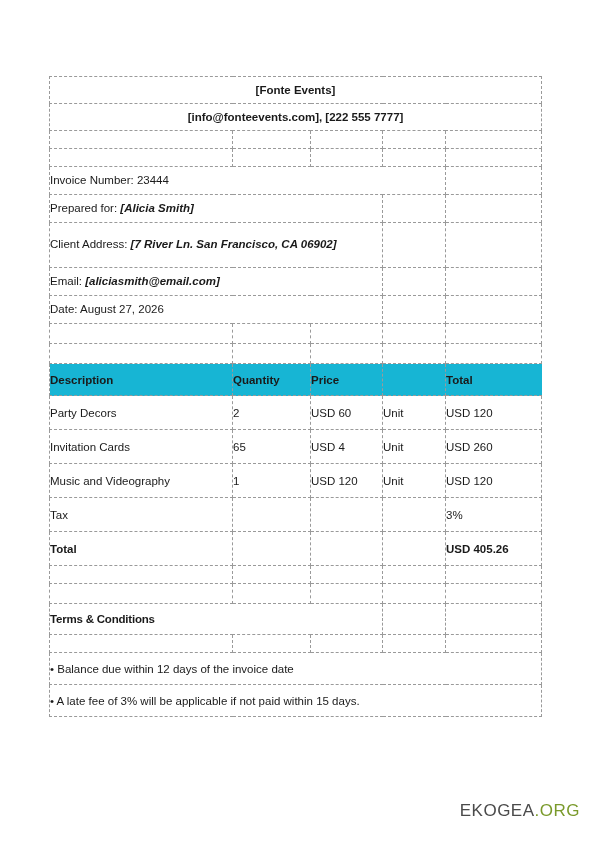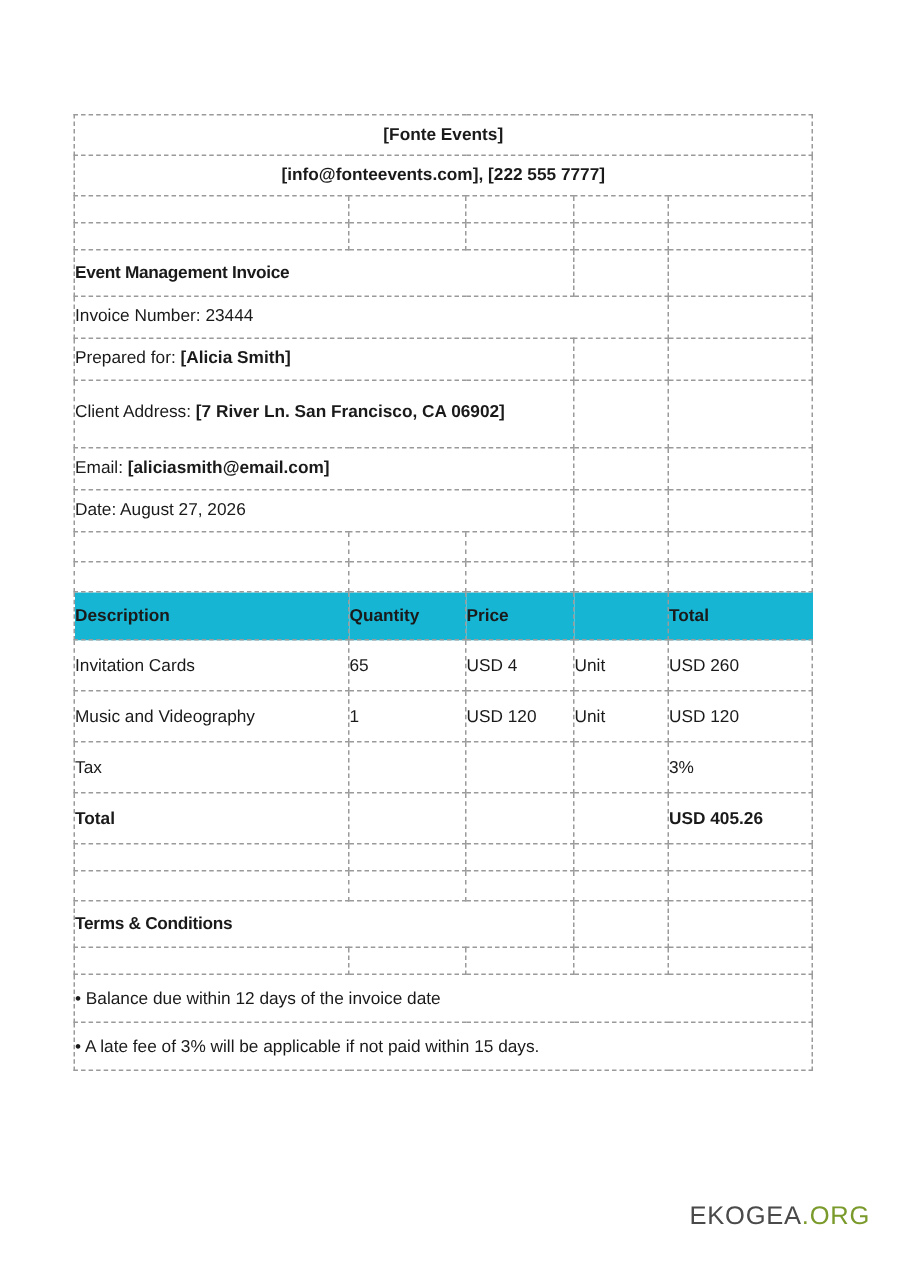--- a/index.html
+++ b/index.html
@@ -83,20 +83,21 @@
   .r-info-tall td {
     height: 44px;
   }
   .info-text {
     font-size: 12.5px;
     color: #1a1a1a;
     line-height: 1.35;
   }
   .info-text b {
     font-weight: bold;
+    font-style: italic;
   }
 
   
   .r-thead td {
     height: 31px;
     background: #17B5D4 !important;
     border-color: #17B5D4;
     color: #ffffff;
     font-weight: bold;
     font-size: 11.5px;
@@ -174,25 +175,20 @@
         <td></td>
       </tr>
       <tr class="r-spacer">
         <td></td>
         <td></td>
         <td></td>
         <td></td>
         <td></td>
       </tr>
 
-      <tr class="r-heading">
-        <td colspan="3" class="cpad heading-cell">Event Management Invoice</td>
-        <td></td>
-        <td></td>
-      </tr>
 
       <tr class="r-info">
         <td colspan="4" class="cpad info-text">
           <span>Invoice Number: </span><span>23444</span>
         </td>
         <td></td>
       </tr>
 
       <tr class="r-info">
         <td colspan="3" class="cpad info-text">
@@ -242,20 +238,27 @@
       </tr>
 
       <tr class="r-thead">
         <td class="cpad">Description</td>
         <td class="cpad">Quantity</td>
         <td class="cpad">Price</td>
         <td class="cpad"></td>
         <td class="cpad">Total</td>
       </tr>
 
+      <tr class="r-item">
+        <td class="cpad">Party Decors</td>
+        <td class="cpad">2</td>
+        <td class="cpad">USD 60</td>
+        <td class="cpad">Unit</td>
+        <td class="cpad">USD 120</td>
+      </tr>
 
       <tr class="r-item">
         <td class="cpad">Invitation Cards</td>
         <td class="cpad">65</td>
         <td class="cpad">USD 4</td>
         <td class="cpad">Unit</td>
         <td class="cpad">USD 260</td>
       </tr>
 
       <tr class="r-item">

